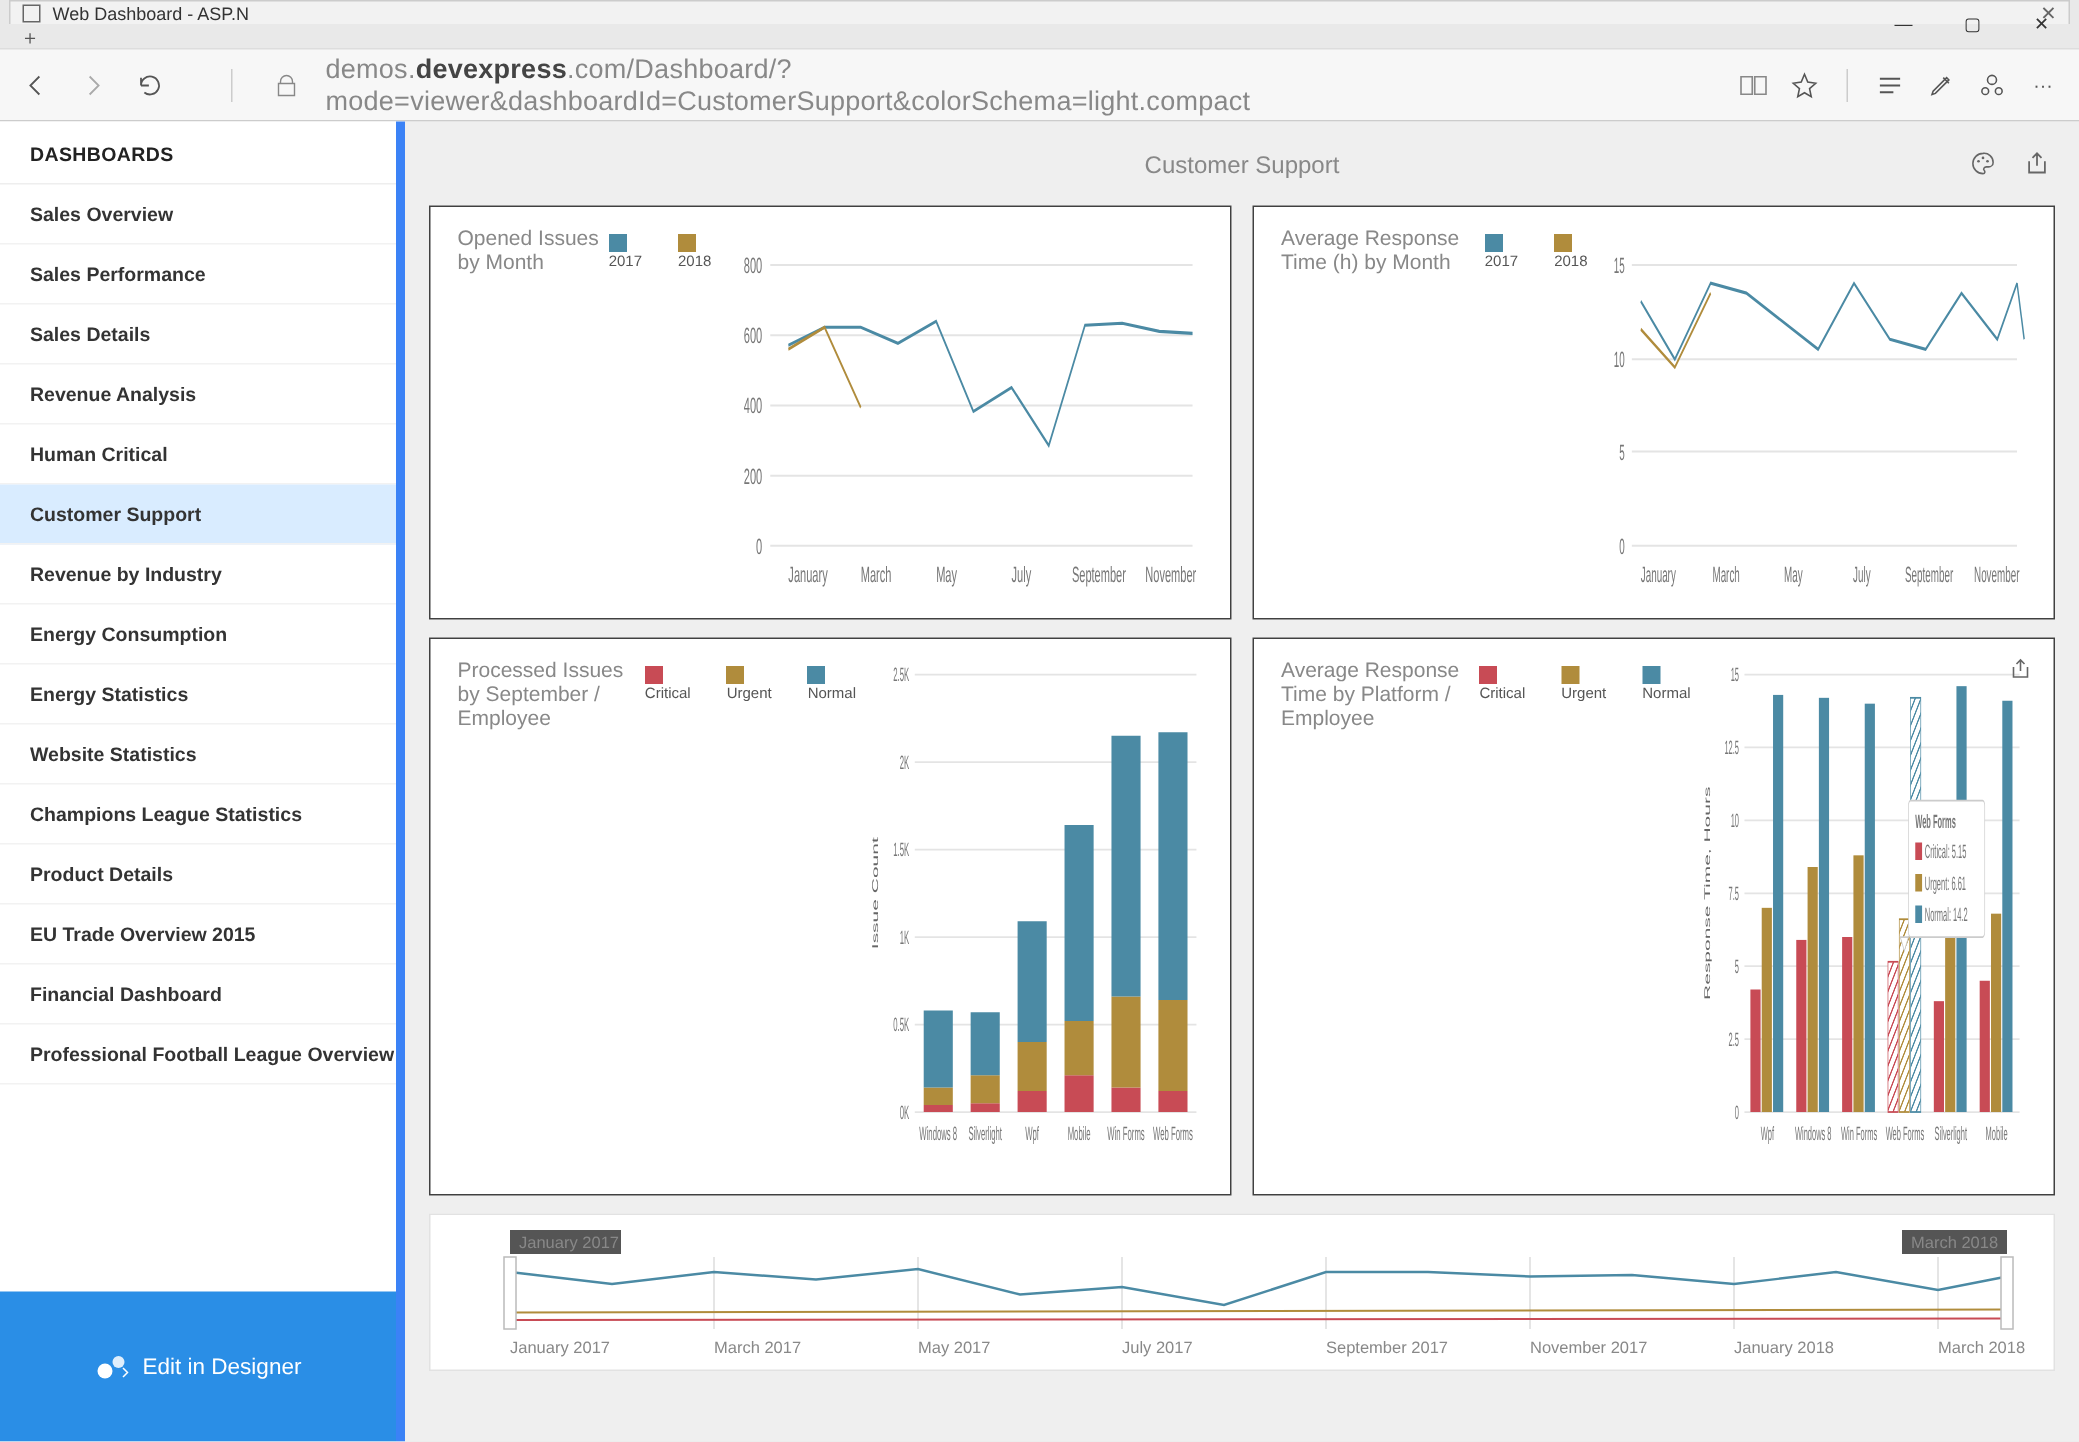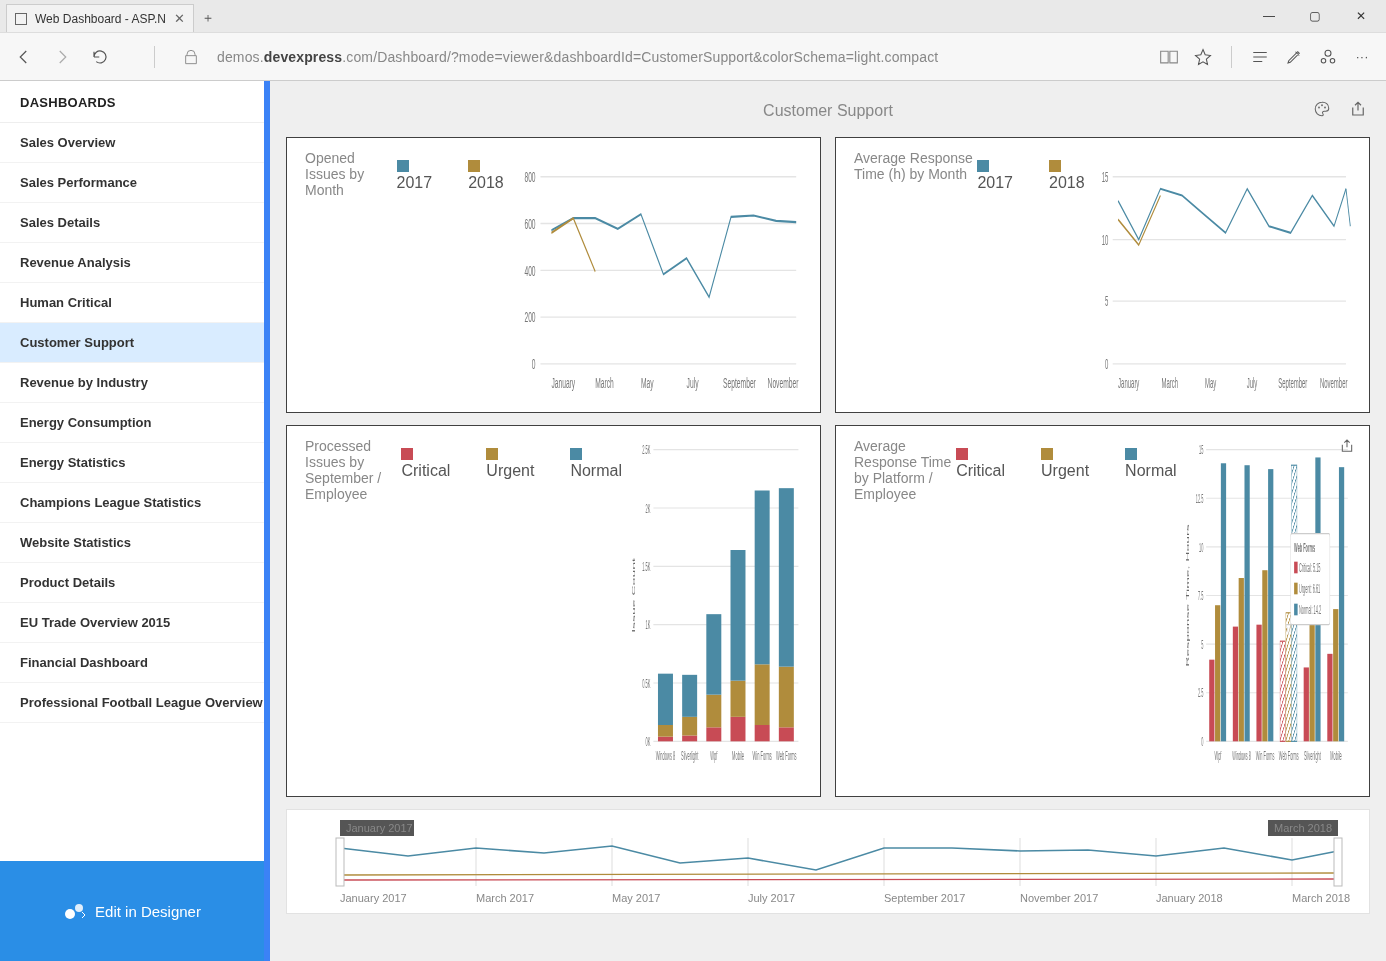--- a/index.html
+++ b/index.html
@@ -15,23 +15,23 @@
     flex-direction: column;
   }
   
   .browser-top {
     background: #e9e9e9;
     border-bottom: 1px solid #ccc;
   }
   .tabstrip {
     height: 32px;
     display: flex;
-    align-items: flex-end;
     padding: 0 6px;
     position: relative;
+    flex-direction: column;
   }
   .tab {
     height: 28px;
     min-width: 180px;
     background: #f2f2f2;
     border: 1px solid #ccc;
     border-bottom: none;
     display: flex;
     align-items: center;
     padding: 0 8px;
@@ -55,21 +55,21 @@
     border-top: 1px solid #ddd;
     display: flex;
     align-items: center;
     padding: 0 12px;
     gap: 14px;
     color: #666;
   }
   .icon-btn { width: 24px; height: 24px; display:flex; align-items:center; justify-content:center; color:#555; }
   .url {
     flex: 1;
-    font-size: 14px;
+    font-size: 18px;
     color: #888;
     letter-spacing: .01em;
   }
   .url b { color: #444; font-weight: 700; }
   .addr-right { display:flex; gap:10px; align-items:center; }
   .addr-right .sep { width:1px; height:22px; background:#ccc; margin:0 6px; }
 
   
   .app {
     flex: 1;
@@ -154,23 +154,23 @@
     flex-direction: row;
   }
   .card-title {
     font-size: 14px;
     color: #888;
     margin-bottom: 4px;
   }
   .card .actions { position:absolute; right:10px; top:8px; color:#666; }
   .legend {
     display: flex;
-    gap: 36px;
+    gap: 24px;
     justify-content: flex-end;
-    font-size: 16px;
+    font-size: 10px;
     color: #555;
     margin: 6px 6px 6px 0;
   }
   .legend span::before{
     content:""; display:inline-block; width:12px; height:12px;
     margin-right:6px; vertical-align:-2px;
   }
   .sw-2017::before{ background:#4b8aa4; }
   .sw-2018::before{ background:#b08c3c; }
   .sw-crit::before{ background:#c84b55; }
@@ -281,22 +281,22 @@
     <div class="side-items" id="side-items">
         <div class="side-item">Sales Overview</div>
         <div class="side-item">Sales Performance</div>
         <div class="side-item">Sales Details</div>
         <div class="side-item">Revenue Analysis</div>
         <div class="side-item">Human Critical</div>
         <div class="side-item active">Customer Support</div>
         <div class="side-item">Revenue by Industry</div>
         <div class="side-item">Energy Consumption</div>
         <div class="side-item">Energy Statistics</div>
+        <div class="side-item">Website Statistics</div>
         <div class="side-item">Champions League Statistics</div>
-        <div class="side-item">Website Statistics</div>
         <div class="side-item">Product Details</div>
         <div class="side-item">EU Trade Overview 2015</div>
         <div class="side-item">Financial Dashboard</div>
         <div class="side-item">Professional Football League Overview</div>
       </div>
     <div class="side-foot">
       <svg viewBox="0 0 24 24">
           <circle cx="7" cy="15" r="5" fill="#fff"></circle>
           <circle cx="16" cy="9" r="4" fill="#fff" opacity=".85"></circle>
           <path d="M19 13l3 3-3 3" fill="none" stroke="#fff" stroke-width="1"></path>

